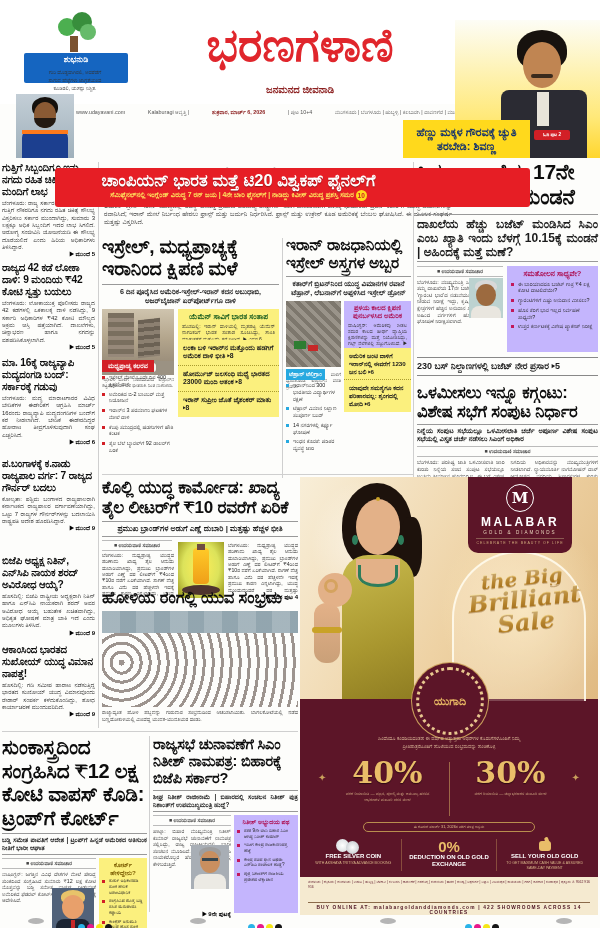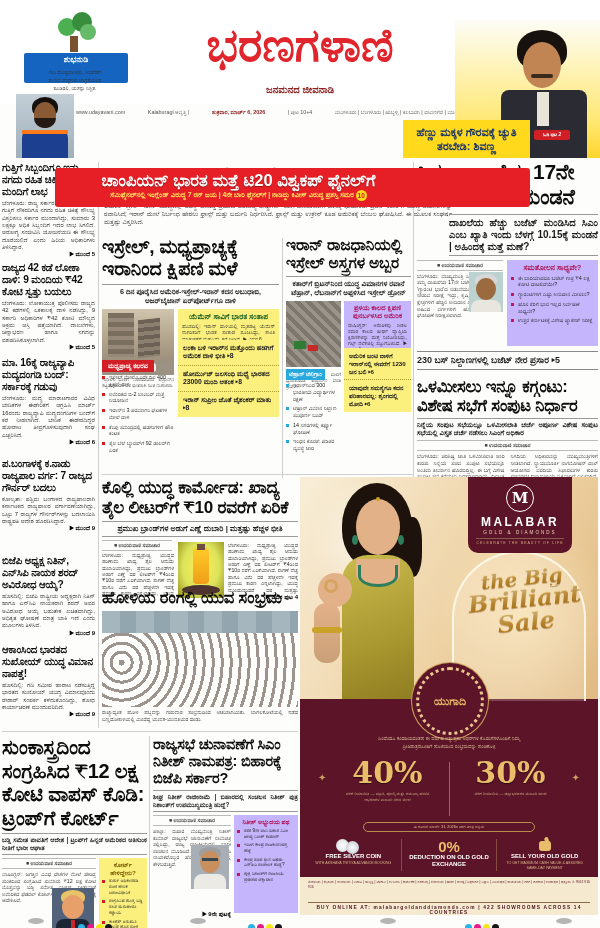--- a/index.html
+++ b/index.html
@@ -231,21 +231,21 @@
       </ul>
     </div>
     <div class="abs ybox" style="left:58px;top:112px;width:67px;">
       <div class="brief" style="font-size:6.2px;">ಅಮೆರಿಕ ಜಂಟಿ ದಾಳಿಗೆ ಇರಾನ್‌ನಲ್ಲಿ ಈವರೆಗೆ 1230 ಜನ ಬಲಿ  ▸6</div>
       <div class="brief" style="font-size:6.2px;border-bottom:none;">ಯಾವುದೇ ಸಮಸ್ಯೆಗೂ ಕದನ ಪರಿಹಾರವಲ್ಲ: ಶೃಂಗದಲ್ಲಿ ಮೋದಿ  ▸6</div>
     </div>
   </div>
 
   <div class="abs" style="left:417px;top:160px;width:181px;">
     <div class="hl" style="font-size:21px;">ಸಿದ್ದು ದಾಖಲೆಯ 17ನೇ ಬಜೆಟ್ ಇಂದು ಮಂಡನೆ</div>
-    <div class="deck jc" style="font-size:10px;margin-top:4px;border-top:1px solid #999;border-bottom:1px solid #999;padding:2px 0;margin-left:32px;">ದಾಖಲೆಯ ಹೆಚ್ಚು ಬಜೆಟ್ ಮಂಡಿಸಿದ ಸಿಎಂ ಎಂಬ ಖ್ಯಾತಿ ಇಂದು ಬೆಳಗ್ಗೆ 10.15ಕ್ಕೆ ಮಂಡನೆ | ಅಹಿಂದಕ್ಕೆ ಮತ್ತೆ ಮಣೆ?</div>
+    <div class="deck jc" style="font-size:12px;margin-top:4px;border-top:1px solid #999;border-bottom:1px solid #999;padding:2px 0;">ದಾಖಲೆಯ ಹೆಚ್ಚು ಬಜೆಟ್ ಮಂಡಿಸಿದ ಸಿಎಂ ಎಂಬ ಖ್ಯಾತಿ ಇಂದು ಬೆಳಗ್ಗೆ 10.15ಕ್ಕೆ ಮಂಡನೆ | ಅಹಿಂದಕ್ಕೆ ಮತ್ತೆ ಮಣೆ?</div>
     <div style="position:relative;margin-top:4px;height:86px;">
       <div class="clip" style="width:86px;height:86px;">
         <div class="byline">■ ಉದಯವಾಣಿ ಸಮಾಚಾರ</div>
         <div class="ph" style="left:52px;top:12px;width:34px;height:40px;background:#bcd2d0;">
           <div class="hd" style="left:6px;top:2px;width:22px;height:12px;background:#d8d8d8;"></div>
           <div class="fc" style="left:7px;top:6px;width:20px;height:22px;background:#9c6a3f;"></div>
           <div class="sh" style="left:2px;top:28px;width:30px;height:12px;background:#e9e6df;"></div>
         </div>
         <div class="body-txt jc" style="font-size:5.4px;">ಬೆಂಗಳೂರು: ಮುಖ್ಯಮಂತ್ರಿ ಸಿದ್ದರಾಮಯ್ಯ ಇಂದು ತಮ್ಮ ದಾಖಲೆಯ 17ನೇ ಬಜೆಟ್ ಮಂಡಿಸಲಿದ್ದಾರೆ. 'ಗ್ಯಾರಂಟಿ ಭಾರ'ದ ನಡುವೆಯೂ ಅಭಿವೃದ್ಧಿಗೆ ಒತ್ತು ನೀಡುವ ನಿರೀಕ್ಷೆ ಇದ್ದು, ಕೃಷಿ, ನೀರಾವರಿ, ಶಿಕ್ಷಣ ಕ್ಷೇತ್ರಗಳಿಗೆ ಹೆಚ್ಚಿನ ಅನುದಾನ ಸಿಗುವ ಸಾಧ್ಯತೆ ಇದೆ. ಅಹಿಂದ ವರ್ಗಗಳಿಗೆ ಹೊಸ ಯೋಜನೆಗಳ ಘೋಷಣೆ ನಿರೀಕ್ಷಿಸಲಾಗಿದೆ.</div>
       </div>

